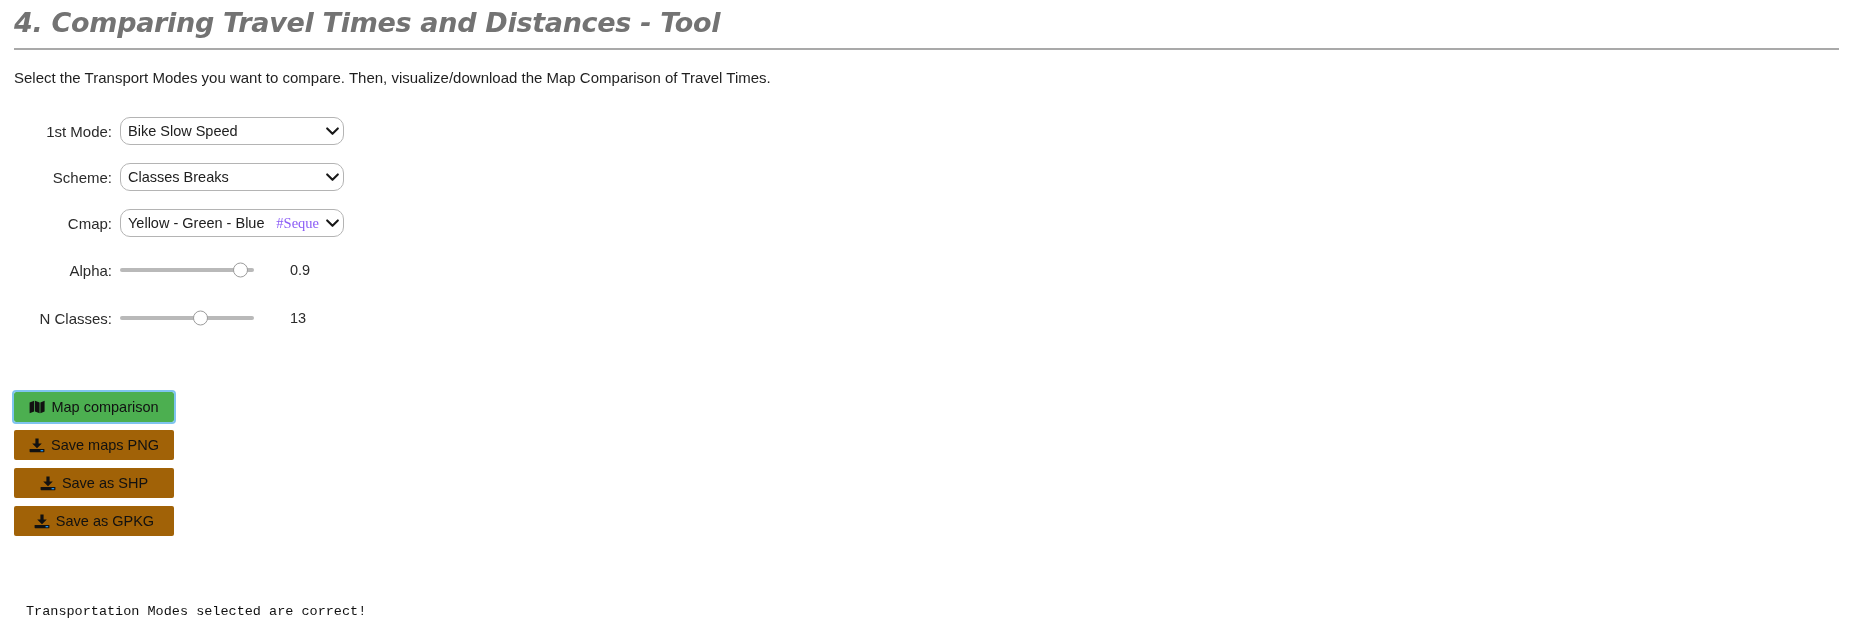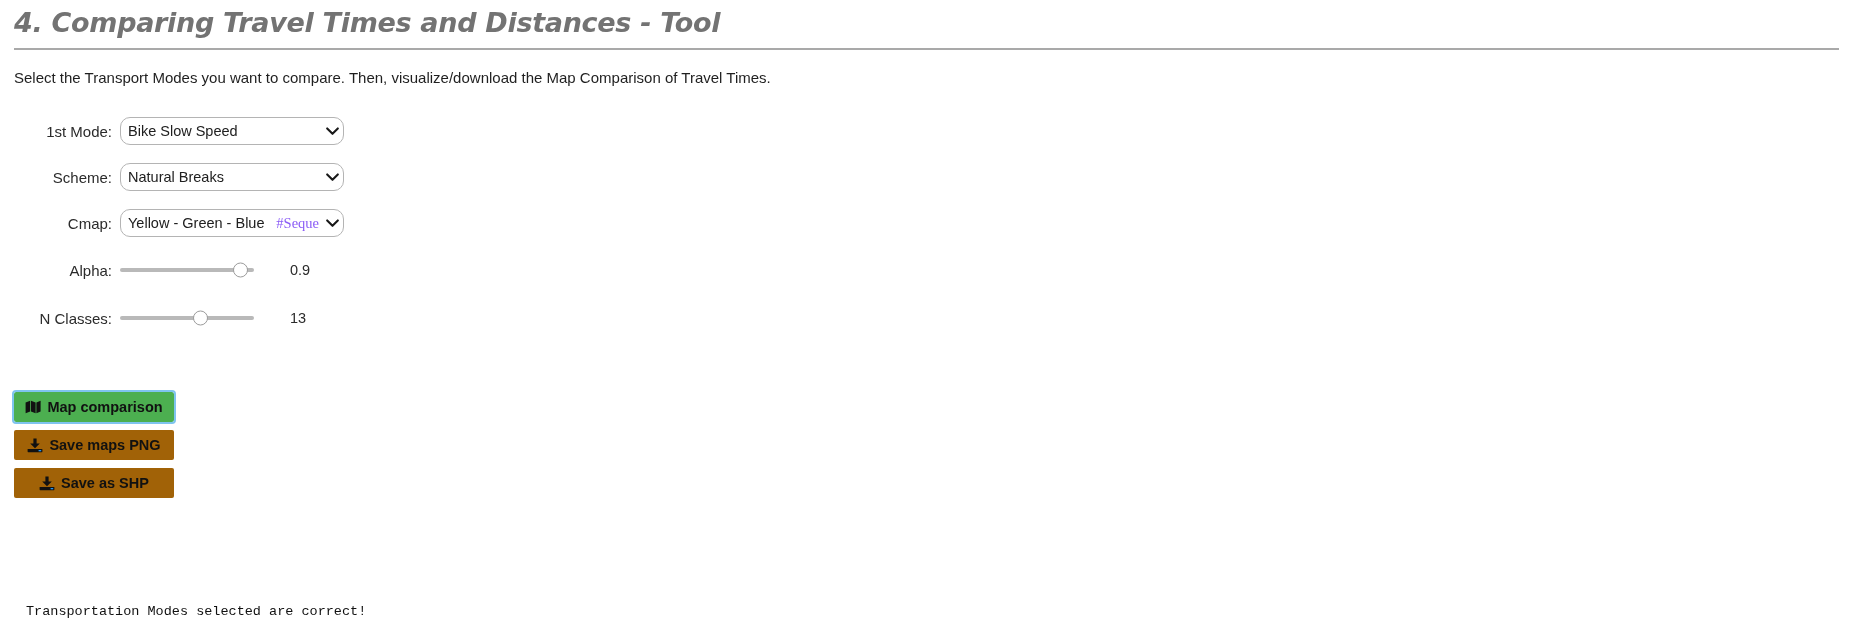--- a/index.html
+++ b/index.html
@@ -188,21 +188,21 @@
   }
   .btn .btn-icon {
     display: inline-flex;
     align-items: center;
     justify-content: center;
     margin-right: 6px;
     width: 16px;
     height: 16px;
   }
   .btn .btn-icon svg { display: block; }
-  .btn .btn-label { white-space: nowrap; font-weight: bold; }
+  .btn .btn-label { white-space: nowrap; }
 
   
   .status-log {
     position: absolute;
     left: 26px;
     top: 572px;
     font-family: "Liberation Mono", "DejaVu Sans Mono", monospace;
     font-size: 13.5px;
     line-height: 16px;
     color: #111111;
@@ -232,21 +232,21 @@
             <path d="M1.2 1.4 L6.5 6.8 L11.8 1.4" fill="none" stroke="#1a1a1a" stroke-width="2.1" stroke-linecap="round" stroke-linejoin="round"></path>
           </svg>
         </span>
       </div>
     </div>
 
 
     <div class="form-row">
       <div class="form-label">Scheme:</div>
       <div class="select-box">
-        <span class="select-value">Natural Breaks</span>
+        <span class="select-value">Classes Breaks</span>
         <span class="select-chevron">
           <svg width="13" height="9" viewBox="0 0 13 9" aria-hidden="true">
             <path d="M1.2 1.4 L6.5 6.8 L11.8 1.4" fill="none" stroke="#1a1a1a" stroke-width="2.1" stroke-linecap="round" stroke-linejoin="round"></path>
           </svg>
         </span>
       </div>
     </div>
 
     <div class="form-row">
       <div class="form-label">Cmap:</div>
@@ -309,20 +309,30 @@
       <span class="btn-icon">
         <svg width="16" height="15" viewBox="0 0 16 15" aria-hidden="true">
           <path d="M6.4 0.6 L9.6 0.6 L9.6 5.4 L12.8 5.4 L8.0 10.2 L3.2 5.4 L6.4 5.4 Z" fill="#111111"></path>
           <rect x="0.6" y="11.0" width="14.8" height="3.2" rx="0.6" fill="#111111"></rect>
           <rect x="11.6" y="12.0" width="2.6" height="1.3" fill="#2196f3"></rect>
         </svg>
       </span>
       <span class="btn-label">Save as SHP</span>
     </button>
 
+    <button class="btn btn-blue">
+      <span class="btn-icon">
+        <svg width="16" height="15" viewBox="0 0 16 15" aria-hidden="true">
+          <path d="M6.4 0.6 L9.6 0.6 L9.6 5.4 L12.8 5.4 L8.0 10.2 L3.2 5.4 L6.4 5.4 Z" fill="#111111"></path>
+          <rect x="0.6" y="11.0" width="14.8" height="3.2" rx="0.6" fill="#111111"></rect>
+          <rect x="11.6" y="12.0" width="2.6" height="1.3" fill="#2196f3"></rect>
+        </svg>
+      </span>
+      <span class="btn-label">Save as GPKG</span>
+    </button>
 
   </div>
 
   <div class="status-log">
     <span class="status-line">Transportation Modes selected are correct!</span>
     
   </div>
 
 </div>
 

